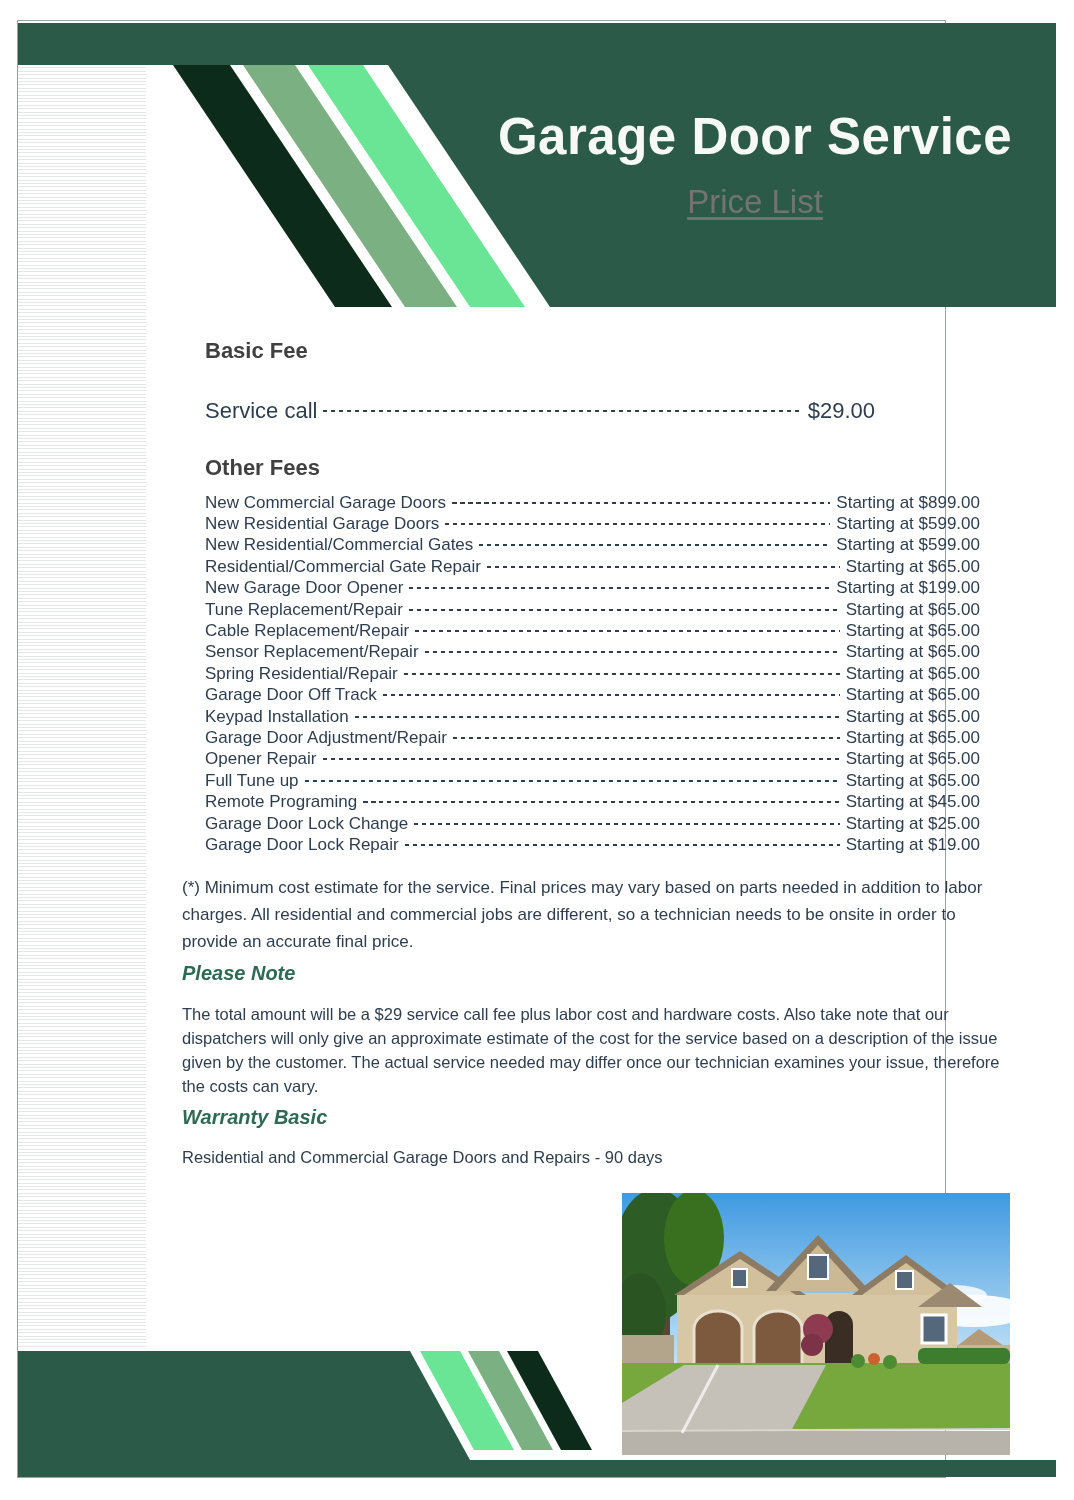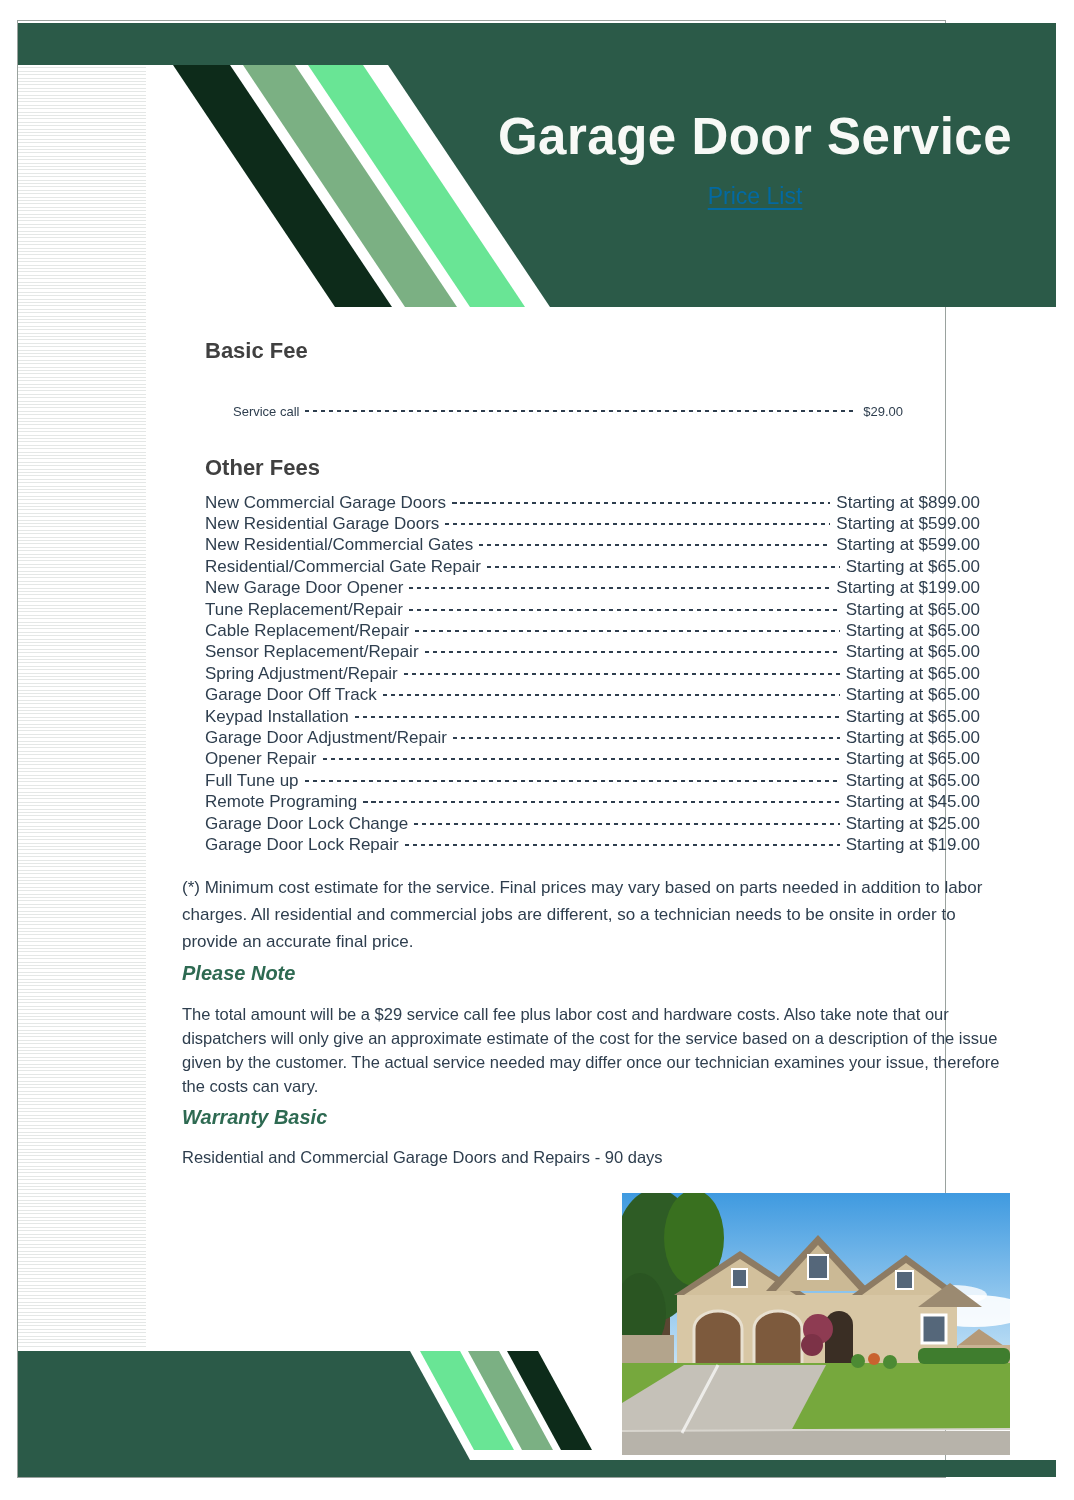--- a/index.html
+++ b/index.html
@@ -8,28 +8,28 @@
   .page{position:absolute;left:17px;top:20px;width:929px;height:1458px;
         background:#ffffff;border:1px solid #9aa29e;box-sizing:border-box;}
   .hdr-svg,.ftr-svg{position:absolute;left:0;display:block;}
   .hdr-svg{top:0;}
   .ftr-svg{top:1327px;}
   .pinstripes{position:absolute;left:0;top:44px;width:128px;height:1283px;
       background:repeating-linear-gradient(to bottom,#ffffff 0 2.3px,#e4e7e6 2.3px 3.4px);}
   .hdr-title{position:absolute;left:437px;top:86px;width:600px;text-align:center;
       color:#f7f9f6;font-size:51px;font-weight:bold;letter-spacing:.5px;white-space:nowrap;}
   .hdr-sub{position:absolute;left:437px;top:162px;width:600px;text-align:center;
-      color:#0369a1;font-size:23px;text-decoration:underline;text-underline-offset:4px;}
+      color:#737373;font-size:33px;text-decoration:underline;text-underline-offset:4px;}
   .sec-heading{position:absolute;width:775px;left:187px;text-align:left;
       color:#404040;font-size:22px;font-weight:bold;}
   .side-heading{position:absolute;left:164px;color:#2e6a52;font-size:20px;font-weight:bold;font-style:italic;}
   .fee-row{display:flex;align-items:center;white-space:nowrap;color:#2e3e4e;}
   .leader{flex:1;height:2px;margin:0 6px;
       background-image:repeating-linear-gradient(90deg,currentColor 0 4.5px,transparent 4.5px 8px);}
-  .basic-row{position:absolute;left:187px;top:379px;width:670px;height:22px;font-size:13px;margin-left:28px;}
+  .basic-row{position:absolute;left:187px;top:379px;width:670px;height:22px;font-size:22px;}
   .fee-list{position:absolute;left:187px;top:471px;width:775px;font-size:17px;}
   .fee-list .fee-row{height:21.4px;}
   .para{position:absolute;left:164px;color:#2e3e4e;}
   .disclaimer{top:853px;width:828px;font-size:17px;line-height:27px;}
   .pn-body{top:981px;width:832px;font-size:16.5px;line-height:24px;}
   .pn-head{top:941px;}
   .wr-head{top:1085px;}
   .wr-body{top:1124px;width:832px;font-size:16.5px;line-height:24px;}
   .photo{position:absolute;left:604px;top:1172px;width:388px;height:262px;}
 </style>
@@ -105,21 +105,21 @@
         <span>Starting at $65.00</span>
       </div>
 
       <div class="fee-row">
         <span>Sensor Replacement/Repair</span>
         <span class="leader"></span>
         <span>Starting at $65.00</span>
       </div>
 
       <div class="fee-row">
-        <span>Spring Adjustment/Repair</span>
+        <span>Spring Residential/Repair</span>
         <span class="leader"></span>
         <span>Starting at $65.00</span>
       </div>
 
       <div class="fee-row">
         <span>Garage Door Off Track</span>
         <span class="leader"></span>
         <span>Starting at $65.00</span>
       </div>
 

